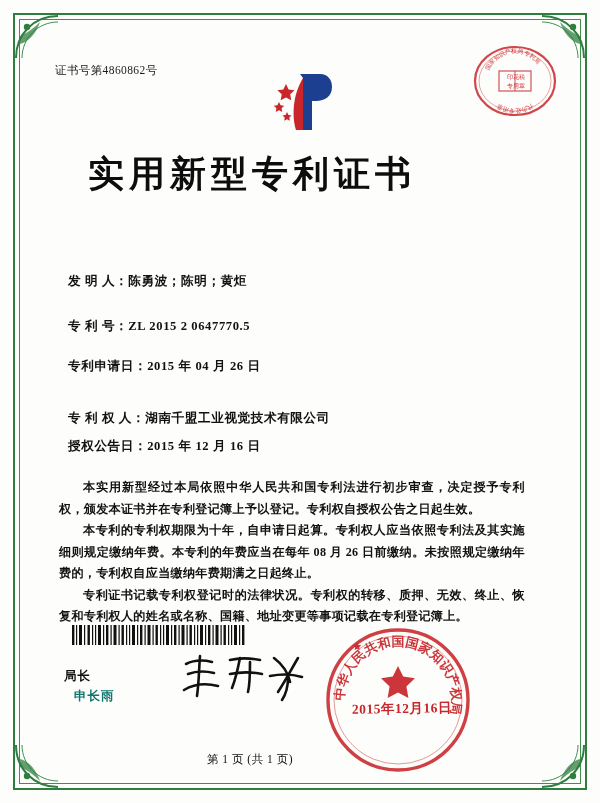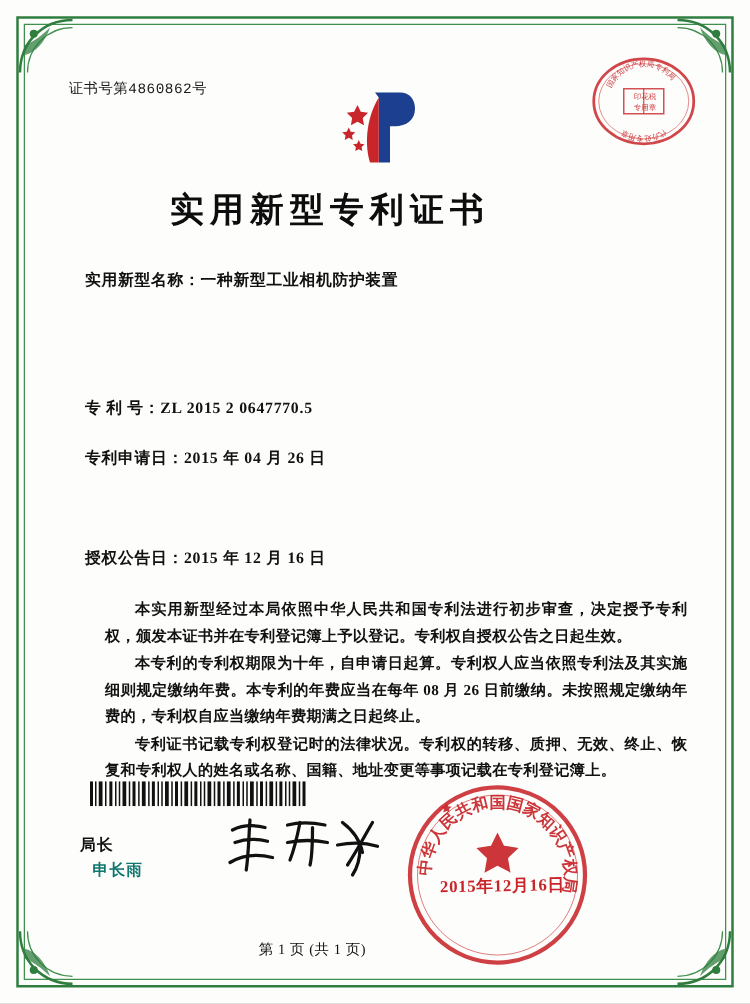--- a/index.html
+++ b/index.html
@@ -50,21 +50,20 @@
     width: 600px;
     height: 803px;
   }
   .cert-no {
     position: absolute;
     left: 55px;
     top: 63px;
     font-size: 11.5px;
     color: #1a1a1a;
     letter-spacing: 0.4px;
-    font-family: Liberation Mono, monospace;
   }
   
   .logo {
     position: absolute;
     left: 262px;
     top: 68px;
     width: 76px;
     height: 68px;
   }
   .logo svg { display:block; }
@@ -75,24 +74,24 @@
     right: 42px;
     top: 38px;
     width: 86px;
     height: 86px;
   }
   .seal-top svg { display: block; }
 
   .title {
     position: absolute;
     top: 150px;
-    left: 12px;
+    left: 0;
     width: 504px;
     text-align: center;
-    font-size: 27px;
+    font-size: 36px;
     font-weight: bold;
     letter-spacing: 5px;
     color: #0d0d0d;
     font-family: "DejaVu Serif", "Liberation Serif", serif;
   }
 
   .field {
     position: absolute;
     left: 68px;
     font-size: 12.6px;
@@ -104,21 +103,21 @@
   .field .val { font-weight: 600; }
   .f1 { top: 216px; }
   .f2 { top: 273px; }
   .f3 { top: 318px; }
   .f4 { top: 358px; }
   .f5 { top: 410px; }
   .f6 { top: 438px; }
 
   .body-text {
     position: absolute;
-    left: 84px;
+    left: 59px;
     top: 477px;
     width: 466px;
     font-size: 12.1px;
     line-height: 21.5px;
     color: #111;
     text-align: justify;
     letter-spacing: 0.3px;
     font-weight: 600;
   }
   .body-text p {
@@ -276,28 +275,31 @@
           <text transform="rotate(174 43 43)" x="43" y="15" text-anchor="middle">处</text>
           <text transform="rotate(186 43 43)" x="43" y="15" text-anchor="middle">专</text>
           <text transform="rotate(198 43 43)" x="43" y="15" text-anchor="middle">用</text>
           <text transform="rotate(210 43 43)" x="43" y="15" text-anchor="middle">章</text>
         </g>
       </svg>
     </div>
 
     <div class="title">实用新型专利证书</div>
 
-    <div class="field f1">
-      <span class="lbl">实用新型名称：</span><span class="val">一种新型工业相机防护装置</span>
+    <div class="field f2">
+      <span class="lbl">发 明 人：</span><span class="val">陈勇波；陈明；黄炬</span>
     </div>
     <div class="field f3">
       <span class="lbl">专 利 号：</span><span class="val">ZL 2015 2 0647770.5</span>
     </div>
     <div class="field f4">
       <span class="lbl">专利申请日：</span><span class="val">2015 年 04 月 26 日</span>
+    </div>
+    <div class="field f5">
+      <span class="lbl">专 利 权 人：</span><span class="val">湖南千盟工业视觉技术有限公司</span>
     </div>
     <div class="field f6">
       <span class="lbl">授权公告日：</span><span class="val">2015 年 12 月 16 日</span>
     </div>
 
     <div class="body-text">
       <p>本实用新型经过本局依照中华人民共和国专利法进行初步审查，决定授予专利权，颁发本证书并在专利登记簿上予以登记。专利权自授权公告之日起生效。</p>
       <p>本专利的专利权期限为十年，自申请日起算。专利权人应当依照专利法及其实施细则规定缴纳年费。本专利的年费应当在每年 08 月 26 日前缴纳。未按照规定缴纳年费的，专利权自应当缴纳年费期满之日起终止。</p>
       <p>专利证书记载专利权登记时的法律状况。专利权的转移、质押、无效、终止、恢复和专利权人的姓名或名称、国籍、地址变更等事项记载在专利登记簿上。</p>
     </div>

